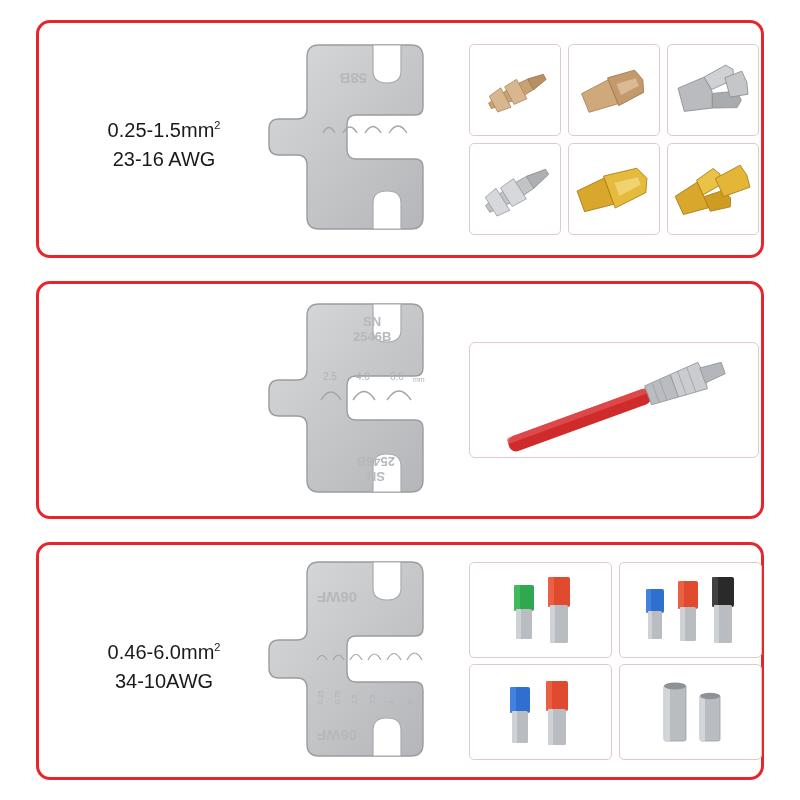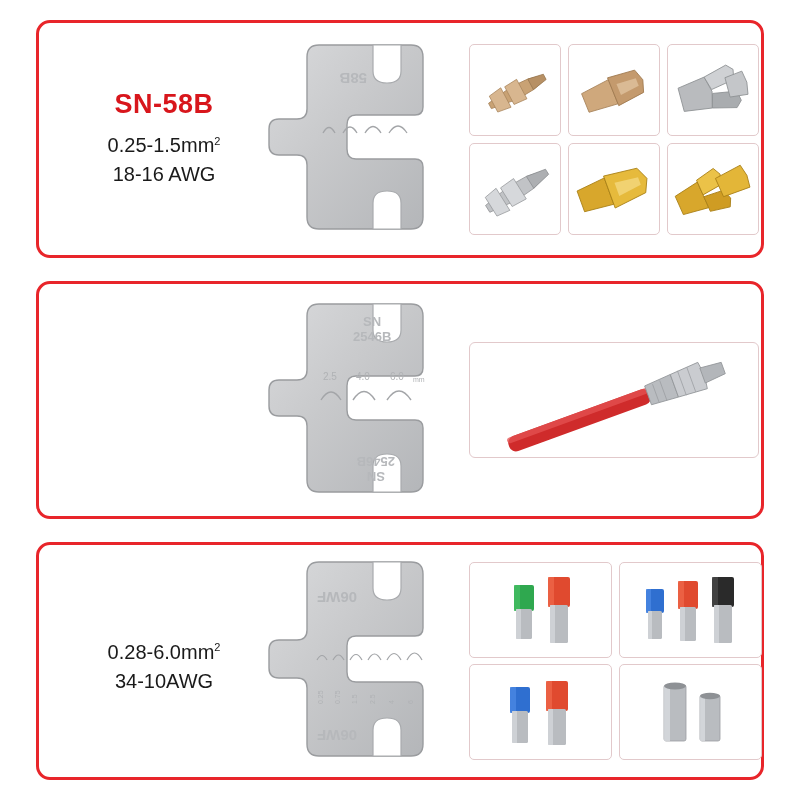--- a/index.html
+++ b/index.html
@@ -94,24 +94,23 @@
   }
 </style>
 </head>
 <body>
 
 <div class="page">
 
   <div class="panel" id="panel-0">
 
     <div class="label-block">
-      <div class="model">SN-58B</div>
       <div class="spec">
         <span>0.25-1.5mm</span><sup>2</sup><br>
-        <span>18-16 AWG</span>
+        <span>23-16 AWG</span>
       </div>
     </div>
 
     <div class="jaw-wrap">
       <svg width="190" height="200" viewBox="0 0 190 200">
         <defs>
           <linearGradient id="g58" x1="0" y1="0" x2="1" y2="1">
             <stop offset="0%" stop-color="#d9dadc"></stop>
             <stop offset="45%" stop-color="#c8c9cb"></stop>
             <stop offset="100%" stop-color="#b4b6b9"></stop>
@@ -245,21 +244,21 @@
           </g>
         </g>
       </svg>
     </div>
   </div>
 
   <div class="panel" id="panel-2">
 
     <div class="label-block">
       <div class="spec">
-        <span>0.28-6.0mm</span><sup>2</sup><br>
+        <span>0.46-6.0mm</span><sup>2</sup><br>
         <span>34-10AWG</span>
       </div>
     </div>
 
     <div class="jaw-wrap">
       <svg width="190" height="210" viewBox="0 0 190 210">
         <defs>
           <linearGradient id="g06" x1="0" y1="0" x2="1" y2="1">
             <stop offset="0%" stop-color="#d9dadc"></stop>
             <stop offset="45%" stop-color="#c8c9cb"></stop>

